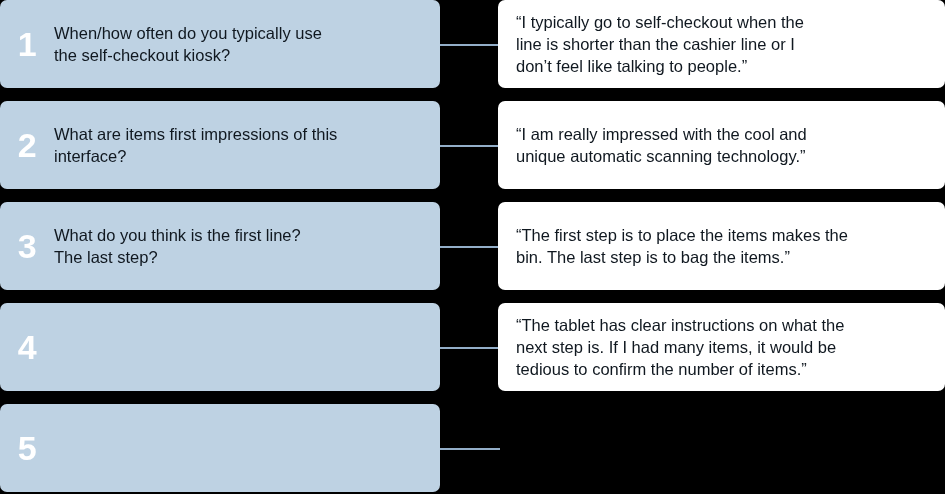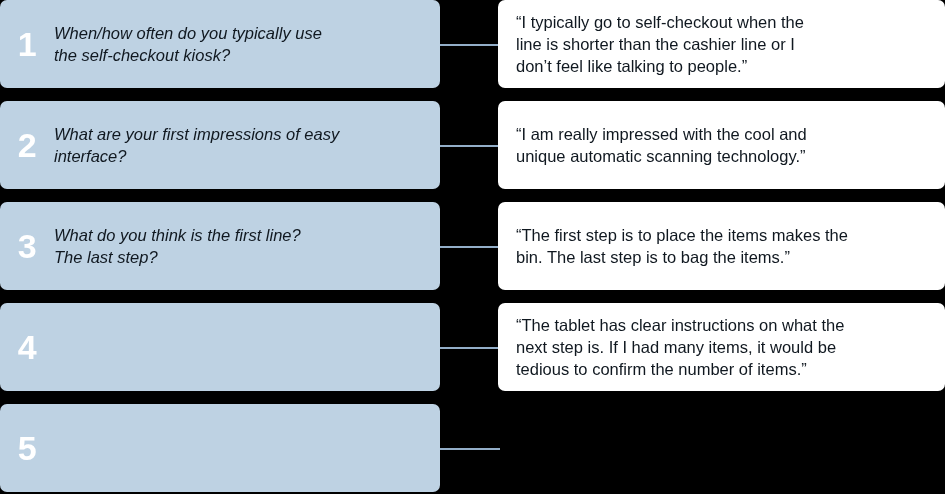--- a/index.html
+++ b/index.html
@@ -57,21 +57,20 @@
     font-weight: bold;
     line-height: 1;
     letter-spacing: -0.5px;
   }
   .q-text {
     color: #101820;
     font-size: 16.5px;
     line-height: 1.35;
     padding-right: 14px;
     white-space: pre-line;
-    font-style: italic;
   }
 
   .answer {
     position: absolute;
     left: 498px;
     top: 0;
     width: 447px;
     height: 88px;
     background: #ffffff;
     border-radius: 7px;
@@ -103,21 +102,21 @@
       <div class="a-text">“I typically go to self-checkout when the
 line is shorter than the cashier line or I
 don’t feel like talking to people.”</div>
     </div>
   </div>
 
   <div class="row">
     <div class="connector"></div>
     <div class="question">
       <div class="q-num">2</div>
-      <div class="q-text">What are your first impressions of easy
+      <div class="q-text">What are items first impressions of this
 interface?</div>
     </div>
     <div class="answer">
       <div class="a-text">“I am really impressed with the cool and
 unique automatic scanning technology.”</div>
     </div>
   </div>
 
   <div class="row">
     <div class="connector"></div>

